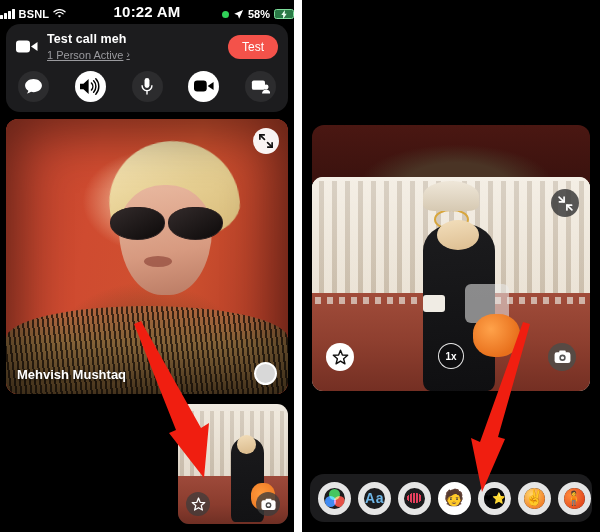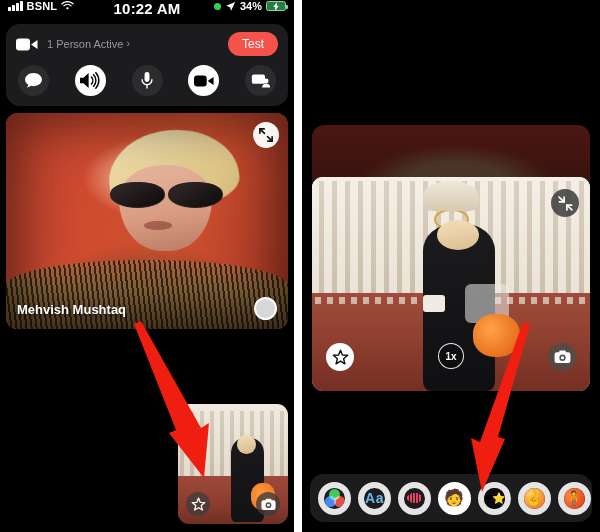--- a/index.html
+++ b/index.html
@@ -26,22 +26,22 @@
   .panel-left  { width: 294px; }
   .panel-gap   { width: 8px; height: 532px; background: #ffffff; }
   .panel-right { width: 298px; }
 
   
   .statusbar {
     position: relative;
     height: 20px;
     background: #000;
     display: flex;
-    align-items: flex-start;
-    padding: 0 8px;
+    align-items: flex-end;
+    padding: 0 0;
     color: #fff;
     font-size: 11px;
     font-weight: bold;
   }
   .sb-left { display: flex; align-items: center; gap: 4px; }
   .sb-center {
     position: absolute;
     left: 0; right: 0;
     text-align: center;
     font-size: 15px;
@@ -84,21 +84,21 @@
     padding: 8px 10px 10px 10px;
   }
   .call-top { display: flex; align-items: center; gap: 9px; }
   .call-text { flex: 1; min-width: 0; }
   .call-title {
     color: #fff; font-size: 12.5px; font-weight: bold;
     line-height: 1.25; letter-spacing: .1px;
   }
   .call-sub {
     color: #9a9a9e; font-size: 11px; line-height: 1.3;
-    display: flex; align-items: flex-start; gap: 3px;
+    display: flex; align-items: flex-start; gap: 3px; text-decoration: underline;
   }
   .chev { font-size: 10px; color: #9a9a9e; }
   .leave-btn {
     background: #f4524a;
     color: #fff;
     border: none;
     border-radius: 14px;
     padding: 5px 14px;
     font-size: 12px;
     font-family: "Liberation Sans", sans-serif;
@@ -115,21 +115,21 @@
     display: flex; align-items: center; justify-content: center;
     cursor: pointer; flex-shrink: 0;
   }
   .ctrl.on { background: #ffffff; }
   .ctrl svg { display: block; }
 
   
   .main-video {
     position: relative;
     margin: 7px 6px 0 6px;
-    height: 216px;
+    height: 275px;
     border-radius: 12px;
     overflow: hidden;
     background: #c0392b;
   }
   .mv-bg {
     position: absolute; inset: 0;
     background:
       radial-gradient(ellipse 40% 30% at 52% 30%, rgba(255,235,200,.95), rgba(255,235,200,0) 62%),
       radial-gradient(ellipse 60% 55% at 50% 95%, rgba(80,55,30,.92), rgba(80,55,30,0) 65%),
       linear-gradient(100deg, #b9402c 0%, #cf4b30 30%, #d0512f 60%, #a83725 100%);
@@ -425,36 +425,37 @@
           <path d="M2.9 4.9a5.2 5.2 0 0 1 7.2 0" stroke="#fff" stroke-width="1.3" fill="none" stroke-linecap="round"></path>
           <path d="M1 2.8a8 8 0 0 1 11 0" stroke="#fff" stroke-width="1.3" fill="none" stroke-linecap="round"></path>
         </svg>
       </div>
       <div class="sb-center">10:22 AM</div>
       <div class="sb-right">
         <span class="rec-dot"></span>
         <svg width="11" height="11" viewBox="0 0 12 12">
           <path d="M11 1 1.4 5.3l3.9 1.4 1.4 3.9z" fill="#fff"></path>
         </svg>
-        <span class="battery-pct">34%</span>
+        <span class="battery-pct">58%</span>
         <span class="battery">
           <svg width="8" height="9" viewBox="0 0 8 10">
               <path d="M5 0 1 5.6h2.1L3 10 7 4.3H4.8z" fill="#eafff0"></path>
             </svg>
         </span>
       </div>
     </div>
 
     <div class="call-card">
       <div class="call-top">
         <svg width="22" height="15" viewBox="0 0 22 15">
           <rect x="0" y="1.5" width="14" height="12" rx="3" fill="#fff"></rect>
           <path d="M15 7.5 21.5 3v9z" fill="#fff"></path>
         </svg>
         <div class="call-text">
+          <div class="call-title">Test call meh</div>
           <div class="call-sub">
             <span>1 Person Active</span>
             <span class="chev">›</span>
           </div>
         </div>
         <button class="leave-btn">Test</button>
       </div>
 
       <div class="call-controls">
         <div class="ctrl">

